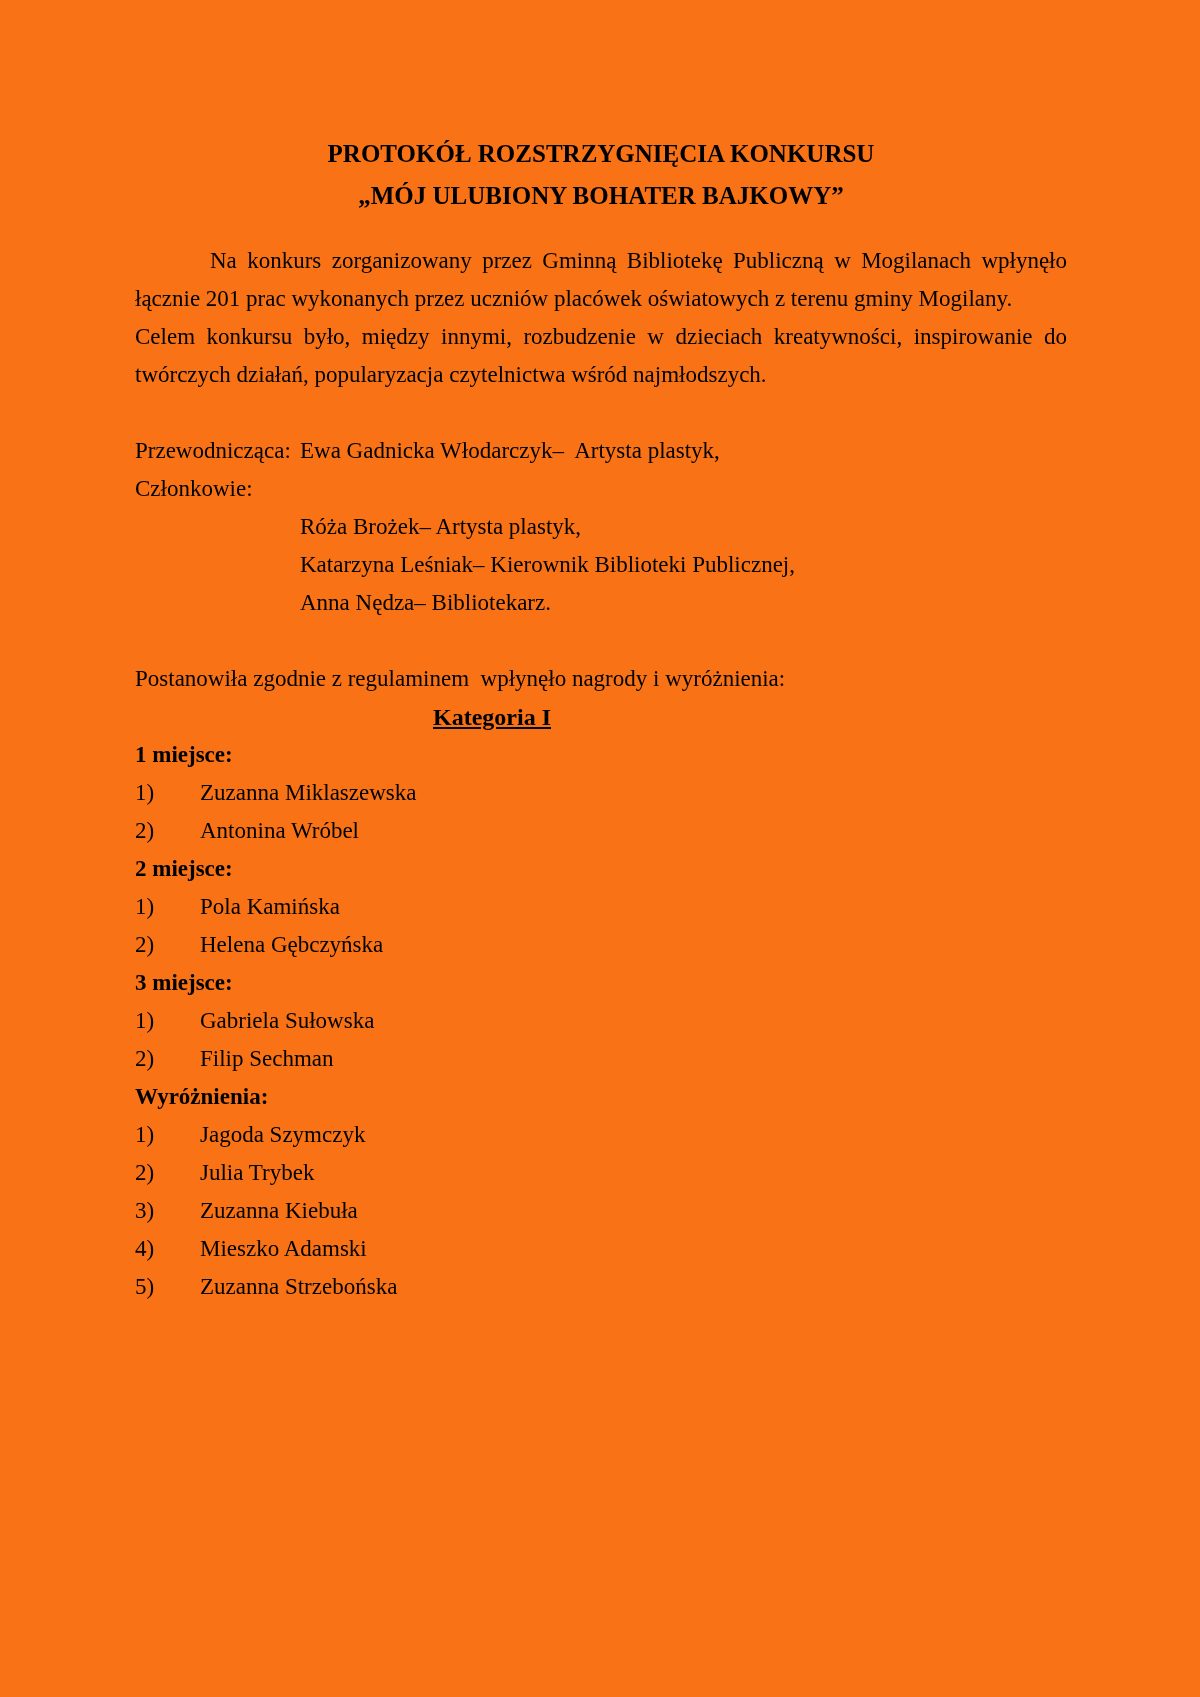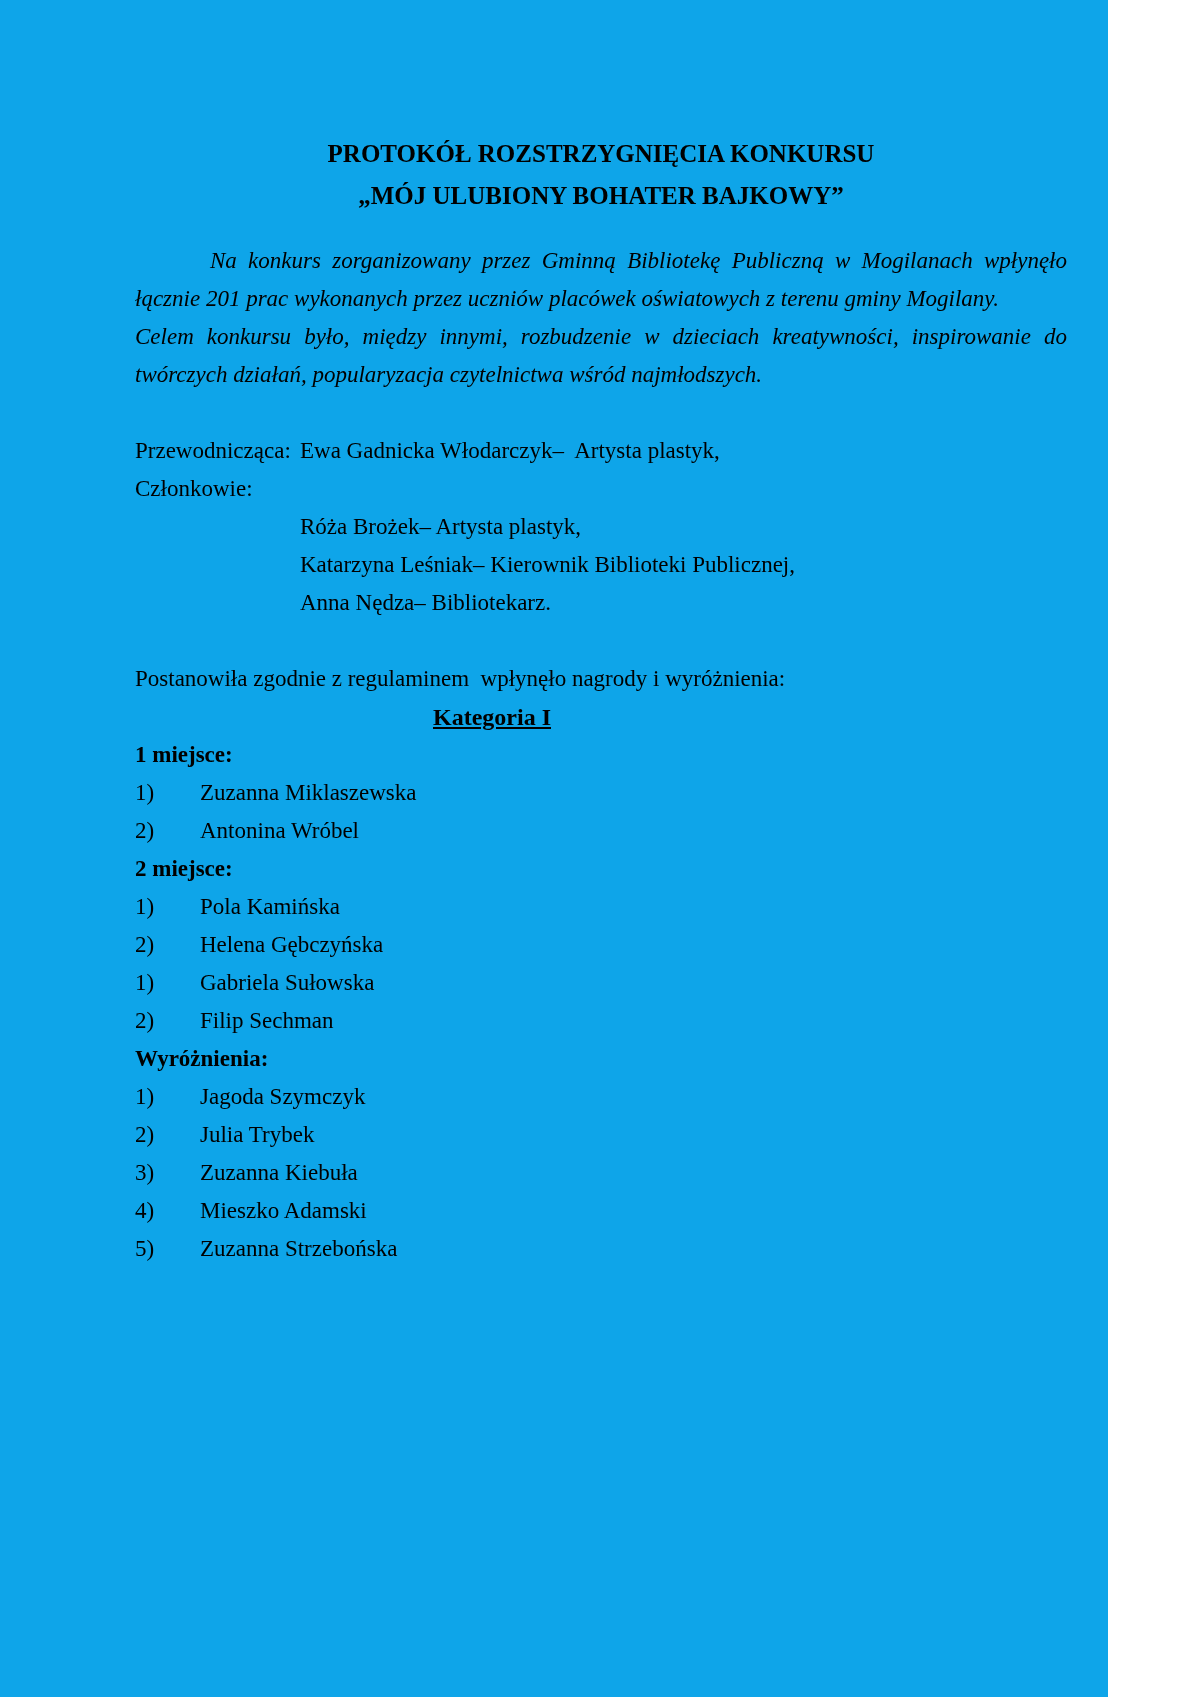--- a/index.html
+++ b/index.html
@@ -2,23 +2,23 @@
 <html lang="pl"><head>
 <meta charset="utf-8">
 <style>
   html, body {
     margin: 0;
     padding: 0;
     background: #ffffff;
   }
   .page {
     position: relative;
-    width: 1108px;
+    width: 1200px;
     height: 1697px;
-    background: #0ea5e9;
+    background: #f97316;
     overflow: hidden;
   }
   .content {
     position: absolute;
     left: 135px;
     top: 133px;
     width: 932px;
     font-family: "Liberation Serif", serif;
     font-size: 23px;
     line-height: 38px;
@@ -30,21 +30,20 @@
     font-size: 25px;
     line-height: 42px;
     margin: 0;
   }
   .intro-block {
     margin-top: 25px;
   }
   .para {
     margin: 0;
     text-align: justify;
-    font-style: italic;
   }
   .para.first {
     text-indent: 75px;
   }
   .spacer {
     height: 38px;
   }
   .committee-row {
     display: flex;
   }
@@ -135,20 +134,21 @@
         </div>
         <div class="award-heading">2 miejsce:</div>
         <div class="award-row">
           <span class="award-num">1)</span>
           <span>Pola Kamińska</span>
         </div>
         <div class="award-row">
           <span class="award-num">2)</span>
           <span>Helena Gębczyńska</span>
         </div>
+        <div class="award-heading">3 miejsce:</div>
         <div class="award-row">
           <span class="award-num">1)</span>
           <span>Gabriela Sułowska</span>
         </div>
         <div class="award-row">
           <span class="award-num">2)</span>
           <span>Filip Sechman</span>
         </div>
         <div class="award-heading">Wyróżnienia:</div>
         <div class="award-row">

